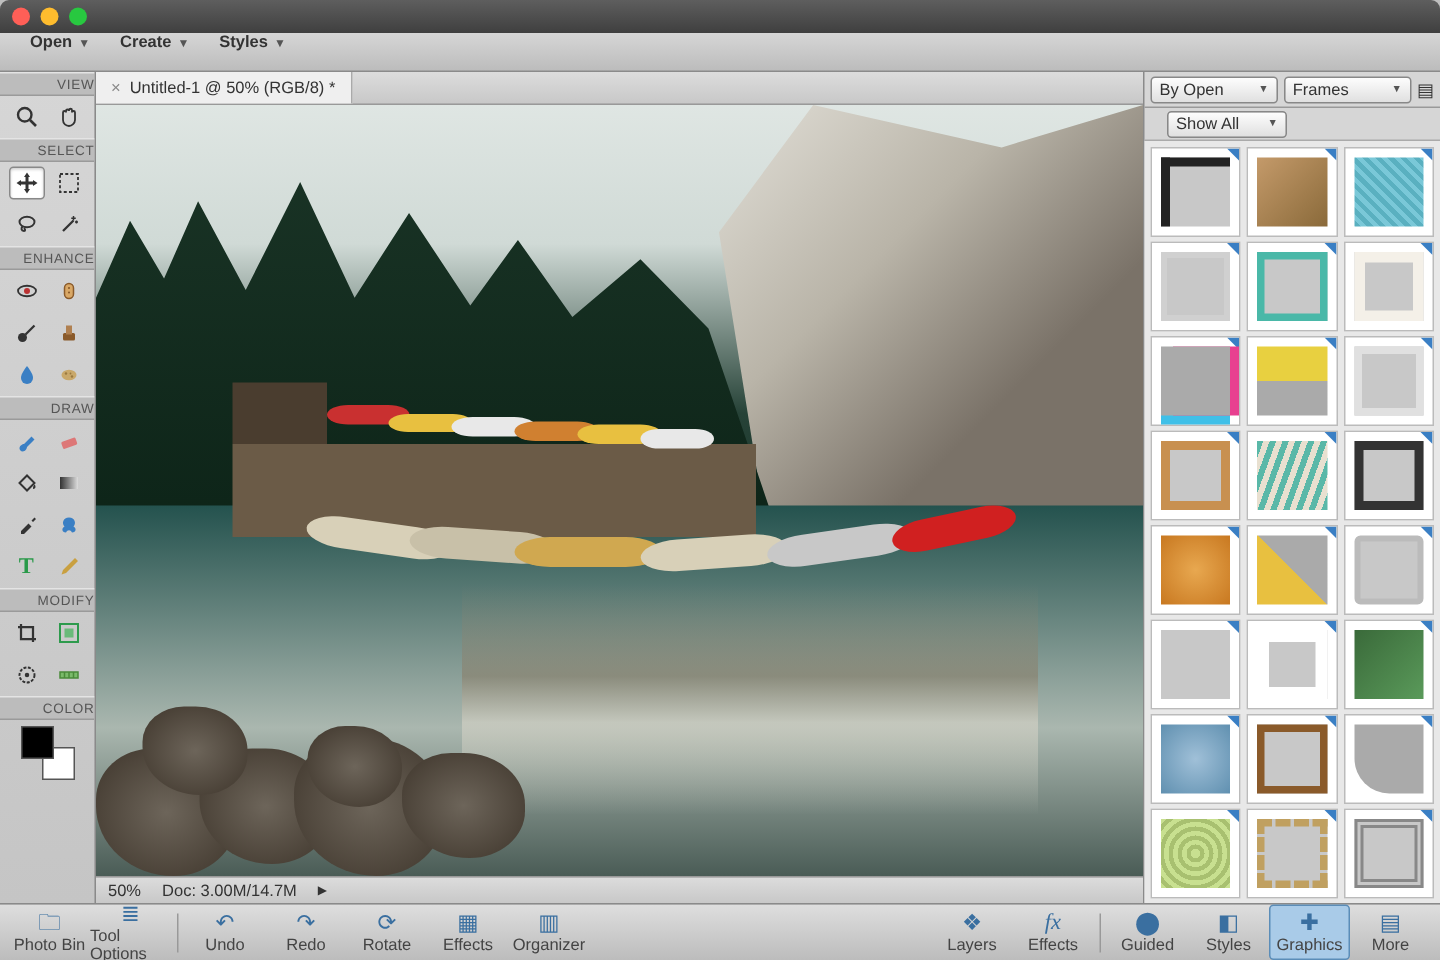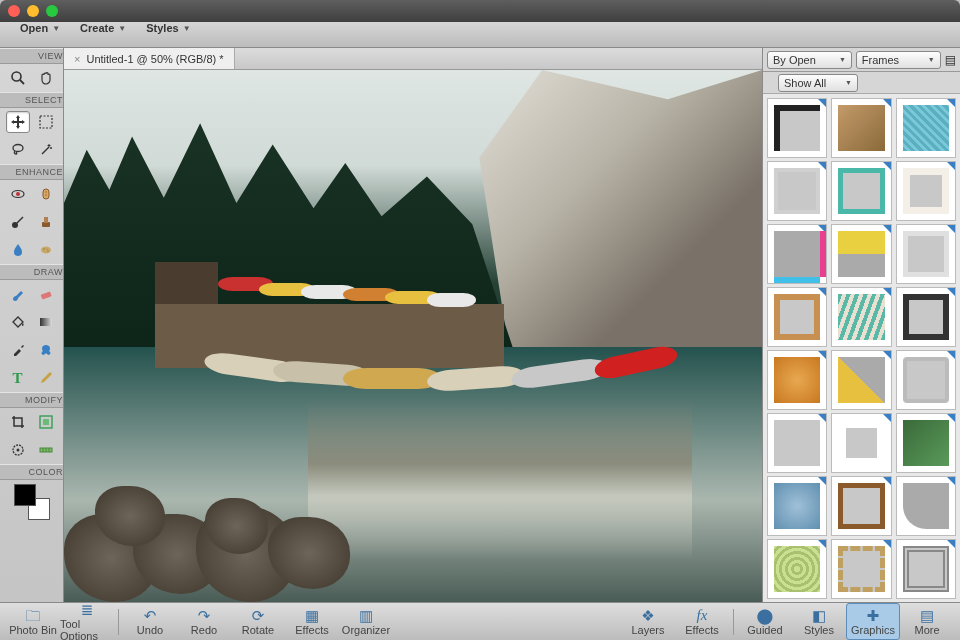--- a/index.html
+++ b/index.html
@@ -303,20 +303,25 @@
         <div class="rocks">
           <div class="rock" style="bottom:0;left:0;width:30%;height:55%"></div>
           <div class="rock" style="bottom:5%;left:22%;width:28%;height:50%"></div>
           <div class="rock" style="bottom:0;left:42%;width:32%;height:60%"></div>
           <div class="rock" style="bottom:8%;left:65%;width:26%;height:45%"></div>
           <div class="rock" style="bottom:35%;left:10%;width:22%;height:38%"></div>
           <div class="rock" style="bottom:30%;left:45%;width:20%;height:35%"></div>
         </div>
       </div>
     </div>
+    <div class="status">
+      <span>50%</span>
+      <span>Doc: 3.00M/14.7M</span>
+      <span style="font-size:8px">▶</span>
+    </div>
   </div>
 
   <div class="rpanel">
     <div class="r-top">
       <div class="r-dd">
         <span>By Open</span>
           <span class="car">▼</span>
       </div>
       <div class="r-dd">
         <span>Frames</span>

